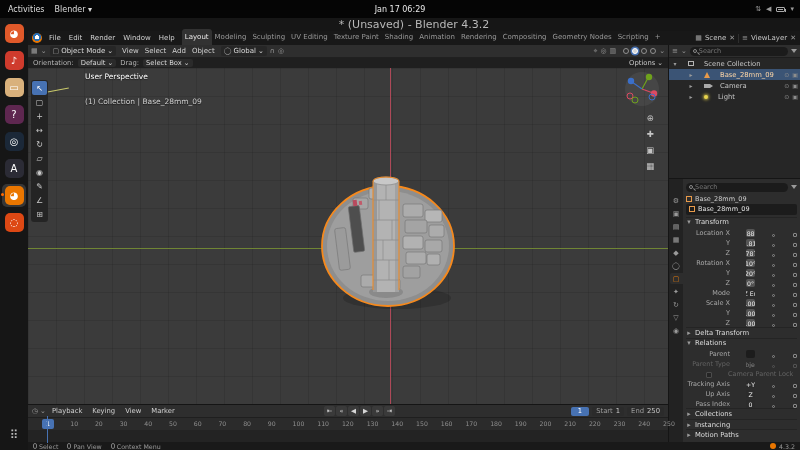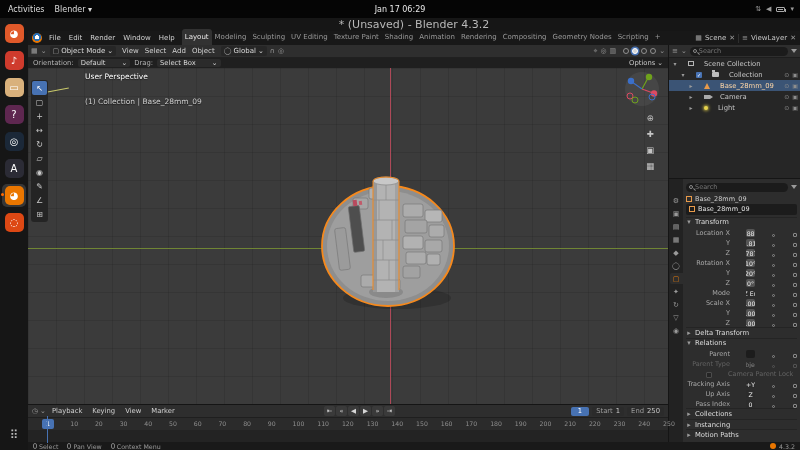--- a/index.html
+++ b/index.html
@@ -41,21 +41,21 @@
 
   
   .vp-header{position:absolute;left:0;top:27px;width:640px;height:13px;background:#2e2e2e;display:flex;align-items:center;gap:3px;font-size:7px;border-bottom:1px solid #202020;padding:0 3px}
   .hdr-dd{display:flex;align-items:center;gap:2px;background:#262626;border-radius:2px;padding:1px 3px;color:#dcdcdc}
   .vp-menus{display:flex}
   .vp-menus .menu{padding:0 3px}
   .hdr-right{margin-left:auto;display:flex;align-items:center;gap:3px}
   .ball{width:6px;height:6px;border-radius:50%;border:1px solid #909090;flex:0 0 auto}
   .ball.active{background:#d6d6d6;border-color:#fff;box-shadow:0 0 0 1.5px var(--accent-blue,#4772b3)}
   .tools-row{position:absolute;left:0;top:40px;width:640px;height:10px;background:#1f1f1f;display:flex;align-items:center;gap:4px;font-size:6.8px;color:#b5b5b5;padding:0 5px}
-  .tool-dd{background:#2b2b2b;border-radius:2px;padding:0 3px;color:#d8d8d8;display:flex;gap:16px;align-items:center}
+  .tool-dd{background:#2b2b2b;border-radius:2px;padding:0 3px;color:#d8d8d8;display:flex;gap:2px;align-items:center}
   .tools-right{margin-left:auto;display:flex;align-items:center;gap:2px;color:#c9c9c9}
 
   
   .viewport{position:absolute;left:0;top:50px;width:640px;height:336px;background:#3b3b3b;overflow:hidden;
     background-image:linear-gradient(rgba(0,0,0,.10) 1px,transparent 1px),linear-gradient(90deg,rgba(0,0,0,.10) 1px,transparent 1px);
     background-size:28px 28px}
   .axis-h{position:absolute;left:0;top:180px;width:100%;height:1px;background:var(--axis-y-color,#7a9334);opacity:.85}
   .axis-v{position:absolute;left:362px;top:0;width:1px;height:100%;background:var(--axis-x-color,#c24c5e);opacity:.85}
   .light-line{position:absolute;left:14px;top:22px;width:27px;height:1px;background:#c9c96a;transform:rotate(-11deg)}
   .overlay-text{position:absolute;left:57px;top:4px;color:#fff;font-size:7.5px;text-shadow:0 1px 1px rgba(0,0,0,.6)}
@@ -371,30 +371,20 @@
     <div class="tree-row" data-name="outliner-row-scene-collection" style="padding-left: 3px;">
         <span class="arrow" data-name="disclosure-icon">▾</span>
 
         <span class="row-icon icn-scene" data-name="scene-icon"></span>
         <span class="row-label nw" data-name="outliner-item-label">Scene Collection</span>
         <span class="row-tools">
           <span data-name="hide-in-viewport-icon">⊙</span>
           <span data-name="disable-in-renders-icon">▣</span>
         </span>
       </div>
-      <div class="tree-row checkbox tools" data-name="outliner-row-collection" style="padding-left: 11px;">
-        <span class="arrow" data-name="disclosure-icon">▾</span>
-        <span class="check" data-name="collection-checkbox-icon"></span>
-        <span class="row-icon icn-collection" data-name="collection-icon"></span>
-        <span class="row-label nw" data-name="outliner-item-label">Collection</span>
-        <span class="row-tools">
-          <span data-name="hide-in-viewport-icon">⊙</span>
-          <span data-name="disable-in-renders-icon">▣</span>
-        </span>
-      </div>
       <div class="tree-row selected tools" data-name="outliner-row-base-28mm-09" style="padding-left: 19px;">
         <span class="arrow" data-name="disclosure-icon">▸</span>
 
         <span class="row-icon icn-mesh" data-name="mesh-icon"></span>
         <span class="row-label nw" data-name="outliner-item-label">Base_28mm_09</span>
         <span class="row-tools">
           <span data-name="hide-in-viewport-icon">⊙</span>
           <span data-name="disable-in-renders-icon">▣</span>
         </span>
       </div>

